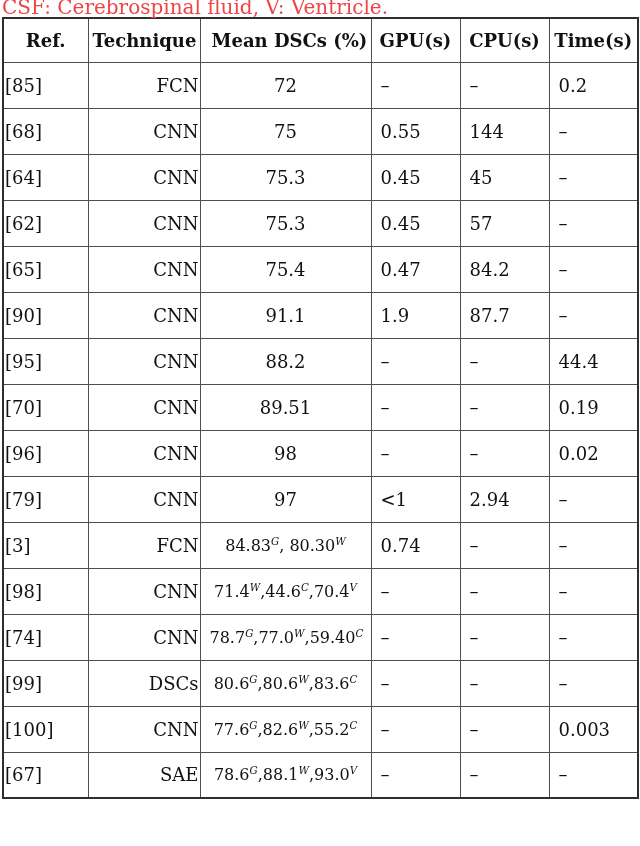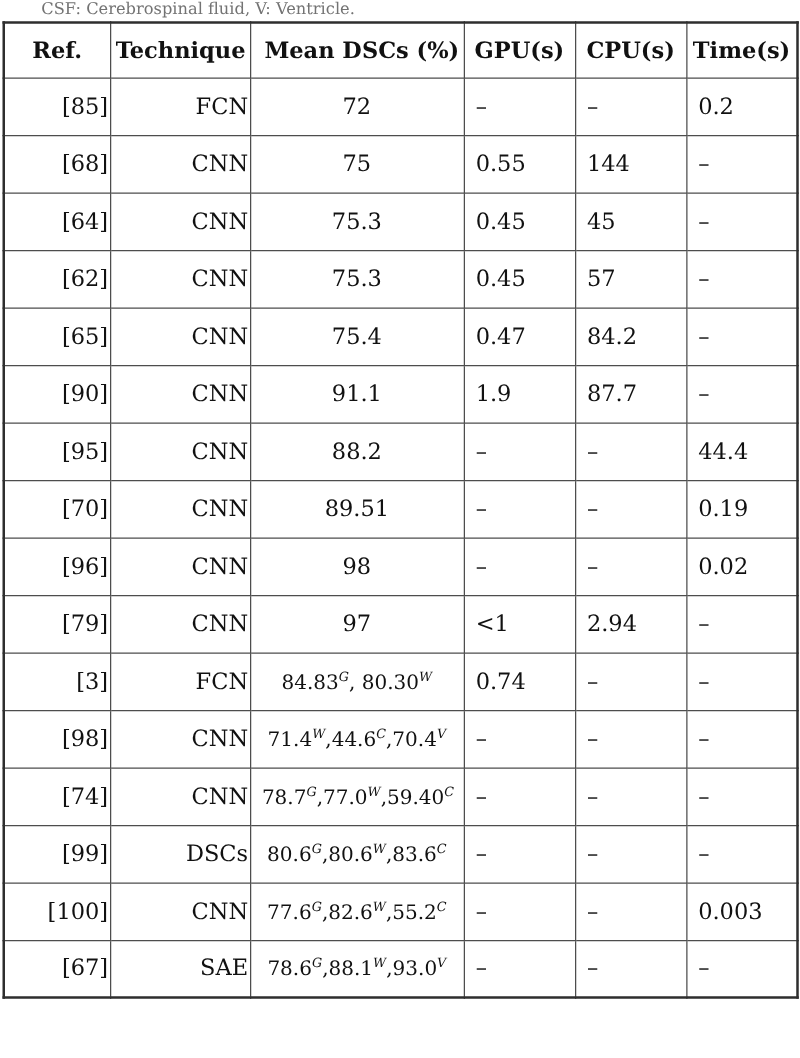--- a/index.html
+++ b/index.html
@@ -6,27 +6,26 @@
     margin: 0;
     padding: 0;
     background: #ffffff;
     width: 640px;
     height: 846px;
     overflow: hidden;
     font-family: "DejaVu Serif", serif;
     color: #111111;
   }
   .caption {
-    font-size: 13px;
+    font-size: 20px;
     line-height: 17px;
     padding-left: 2px;
     margin-top: -1px;
     white-space: nowrap;
-    color: #737373;
-    margin-left: 31px;
+    color: #ef4444;
   }
   table.results {
     border-collapse: collapse;
     table-layout: fixed;
     width: 635px;
     margin-left: 2px;
     margin-top: 1px;
     background: #ffffff;
   }
   table.results th, table.results td {
@@ -41,21 +40,21 @@
   }
   thead tr { height: 44px; }
   tbody tr { height: 46px; }
   th {
     font-weight: bold;
     font-size: 18px;
     text-align: center;
     padding: 0 4px;
   }
   th.h-dsc { text-align: center; padding-left: 11px; }
-  td.col-ref   { text-align: right; margin-top: 42px; }
+  td.col-ref   { text-align: left; margin-top: 42px; }
   td.col-tech  { text-align: right; }
   td.col-dsc   { text-align: center; padding: 0 9px; }
   td.col-dsc.multi { font-size: 16px; }
   td.col-gpu, td.col-cpu, td.col-time { text-align: left; padding-left: 9px; }
   td.col-dsc sup {
     font-style: italic;
     font-size: 64%;
     vertical-align: super;
     line-height: 0;
   }

